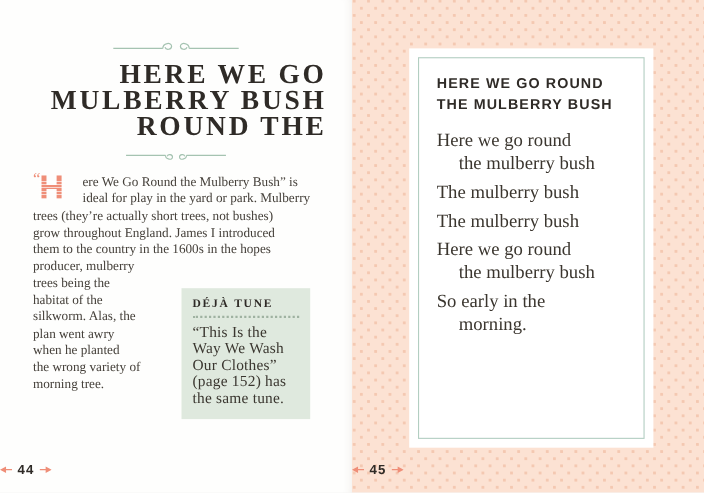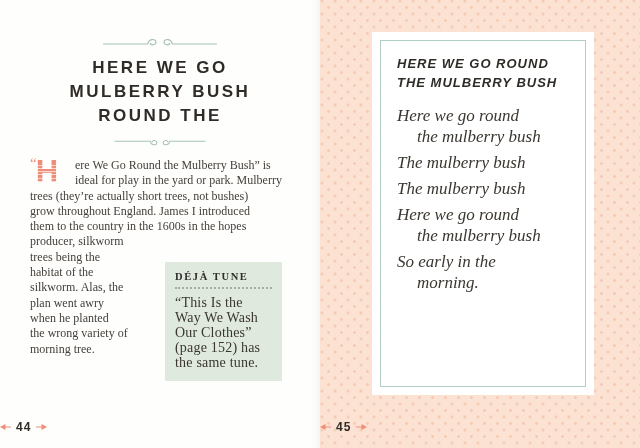--- a/index.html
+++ b/index.html
@@ -9,22 +9,22 @@
   }
   
   .page-left{
     width:320px;height:448px;background:#fefefd;position:relative;
     box-shadow:inset -7px 0 9px -7px rgba(90,60,40,.10);
   }
   .left-inner{padding:0 23px;}
   .flourish{display:block;margin:36px auto 0;}
   .flourish.bottom{margin:8px auto 0;transform:scaleY(-1);}
   .page-title{
-    margin-top:6px;text-align:center;color:#2f2b27;
-    font-weight:bold;font-size:17px;line-height:24px;letter-spacing:2.5px;
+    margin-top:6px;text-align:right;color:#2f2b27;
+    font-weight:bold;font-size:25px;line-height:24px;letter-spacing:2.5px;font-family:Liberation Serif, serif;
   }
   .body-copy{
     position:relative;margin-top:10px;margin-left:7px;width:276px;
     font-family:"Liberation Serif",serif;font-size:12px;color:#45403a;
   }
   .bline{line-height:15.3px;white-space:nowrap;}
   .bline.pad{padding-left:45px;}
   .dropcap{position:absolute;top:-3px;left:0;color:#ef8e78;width:45px;}
   .dq{font-size:15px;font-family:"Liberation Serif",serif;vertical-align:14px;letter-spacing:-1px;}
   .dch{
@@ -51,21 +51,21 @@
   .page-right{
     width:320px;height:448px;position:relative;
     background-color:#fce2d3;
     background-image:
       radial-gradient(circle,#f4c8b1 1.2px,rgba(244,200,177,0) 1.5px),
       radial-gradient(circle,#f4c8b1 1.2px,rgba(244,200,177,0) 1.5px);
     background-size:13px 13px;
     background-position:2px 1px,8.5px 7.5px;
   }
   .rhyme-card{
-    position:absolute;left:52px;top:32px;width:222px;height:363px;background:#ffffff;font-style:italic;
+    position:absolute;left:52px;top:44px;width:222px;height:363px;background:#ffffff;
   }
   .card-border{position:absolute;inset:8px;border:1px solid #b2cec1;pointer-events:none;}
   .card-content{position:absolute;inset:8px;padding:14px 17px;box-sizing:border-box;}
   .card-title{
     font-weight:bold;font-size:13px;line-height:19px;letter-spacing:1px;color:#2f2b27;
   }
   .lyrics{margin-top:13px;font-family:"Liberation Serif",serif;font-size:17px;color:#3b362f;}
   .lyric{margin-bottom:5px;}
   .lyric .l1{line-height:21px;}
   .lyric .l2{line-height:21px;padding-left:20px;}
@@ -106,21 +106,21 @@
         </g>
       </svg>
 
       <div class="body-copy">
         <div class="dropcap"><span class="dq">“</span><span class="dch">H</span></div>
         <div class="bline pad">ere We Go Round the Mulberry Bush” is</div>
         <div class="bline pad">ideal for play in the yard or park. Mulberry</div>
         <div class="bline">trees (they’re actually short trees, not bushes)</div>
         <div class="bline">grow throughout England. James I introduced</div>
         <div class="bline">them to the country in the 1600s in the hopes</div>
-        <div class="bline">producer, silkworm</div>
+        <div class="bline">producer, mulberry</div>
         <div class="bline">trees being the</div>
         <div class="bline">habitat of the</div>
         <div class="bline">silkworm. Alas, the</div>
         <div class="bline">plan went awry</div>
         <div class="bline">when he planted</div>
         <div class="bline">the wrong variety of</div>
         <div class="bline">morning tree.</div>
 
         <div class="deja-box">
           <div class="deja-title">DÉJÀ TUNE</div>

